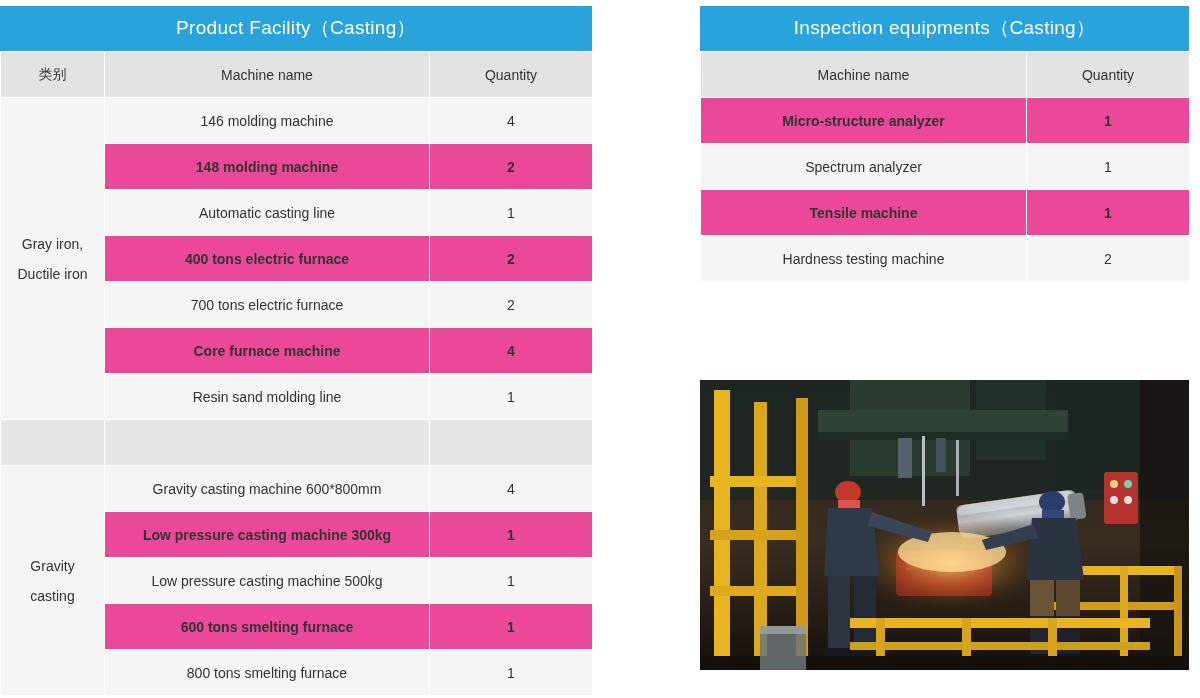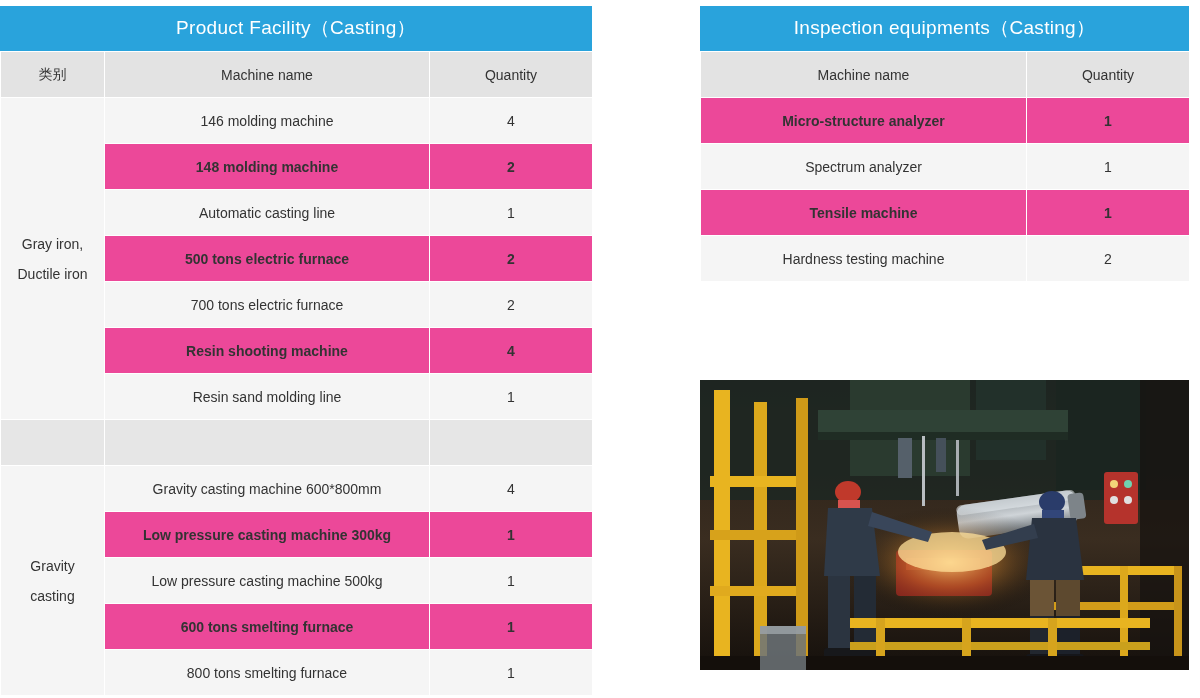--- a/index.html
+++ b/index.html
@@ -126,29 +126,29 @@
         </tr>
         <tr class="row-b">
           <td>148 molding machine</td>
           <td>2</td>
         </tr>
         <tr class="row-a">
           <td>Automatic casting line</td>
           <td>1</td>
         </tr>
         <tr class="row-b">
-          <td>500 tons electric furnace</td>
+          <td>400 tons electric furnace</td>
           <td>2</td>
         </tr>
         <tr class="row-a">
           <td>700 tons electric furnace</td>
           <td>2</td>
         </tr>
         <tr class="row-b">
-          <td>Resin shooting machine</td>
+          <td>Core furnace machine</td>
           <td>4</td>
         </tr>
         <tr class="row-a">
           <td>Resin sand molding line</td>
           <td>1</td>
         </tr>
 
         <tr class="spacer-row">
           <td></td>
           <td></td>

